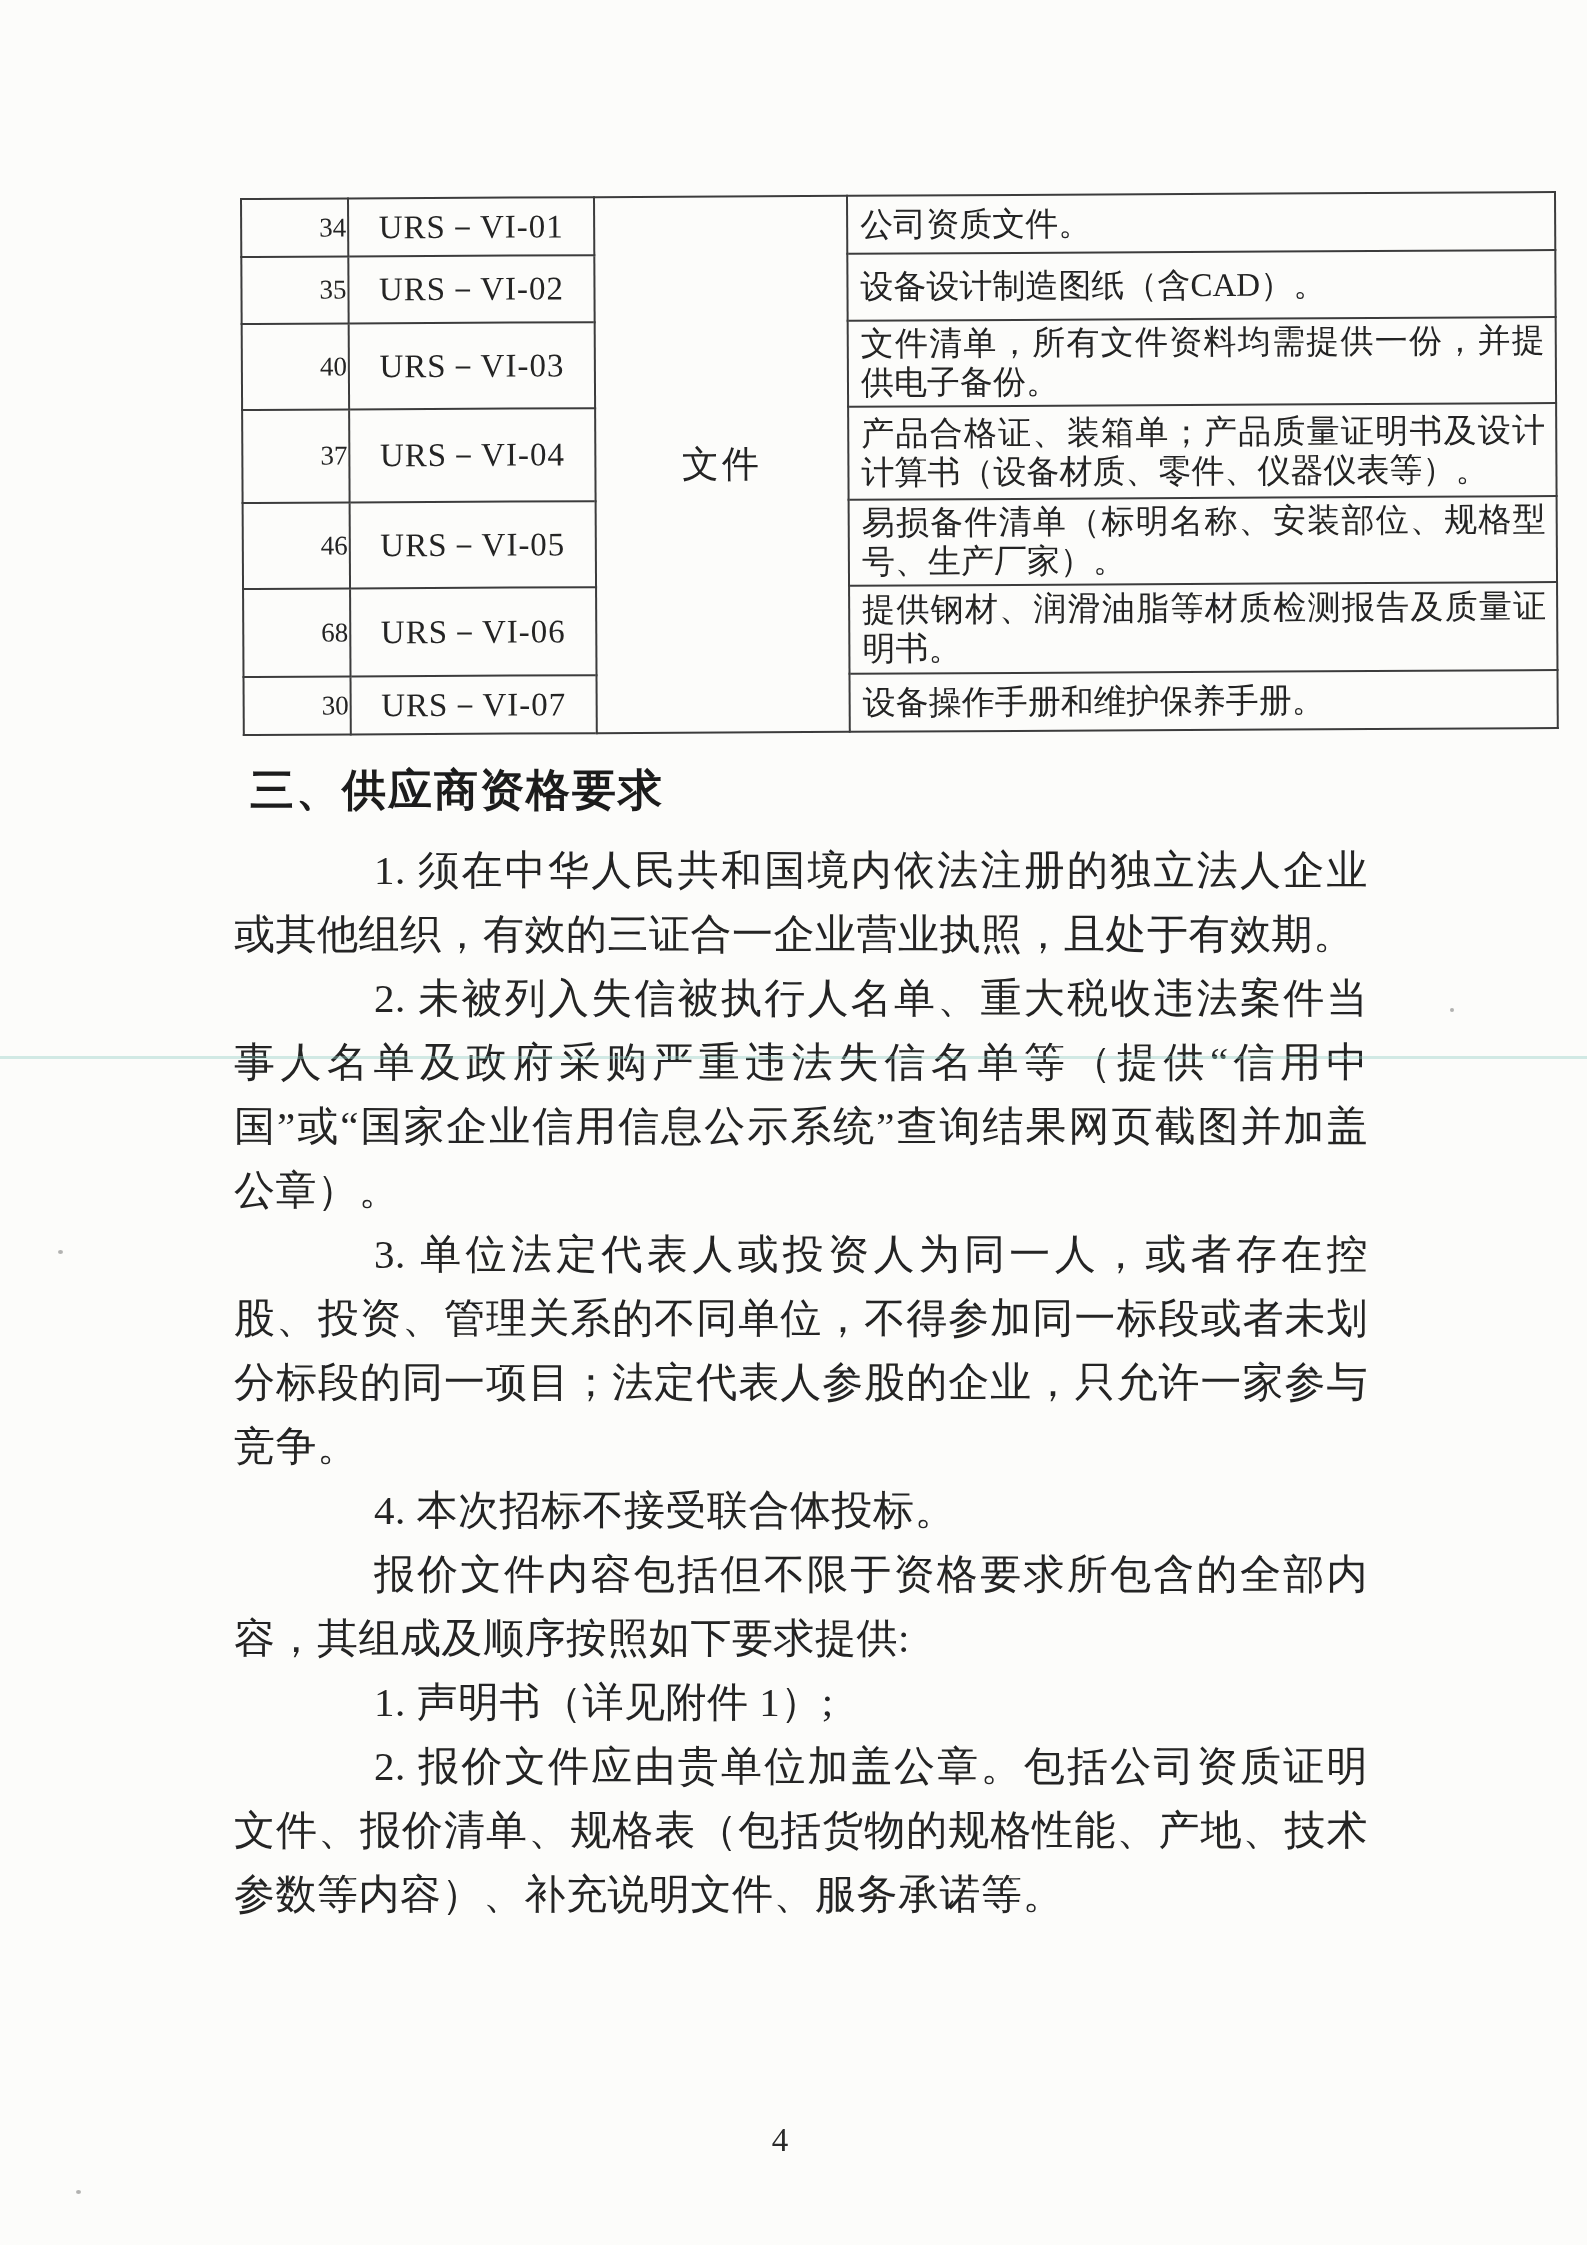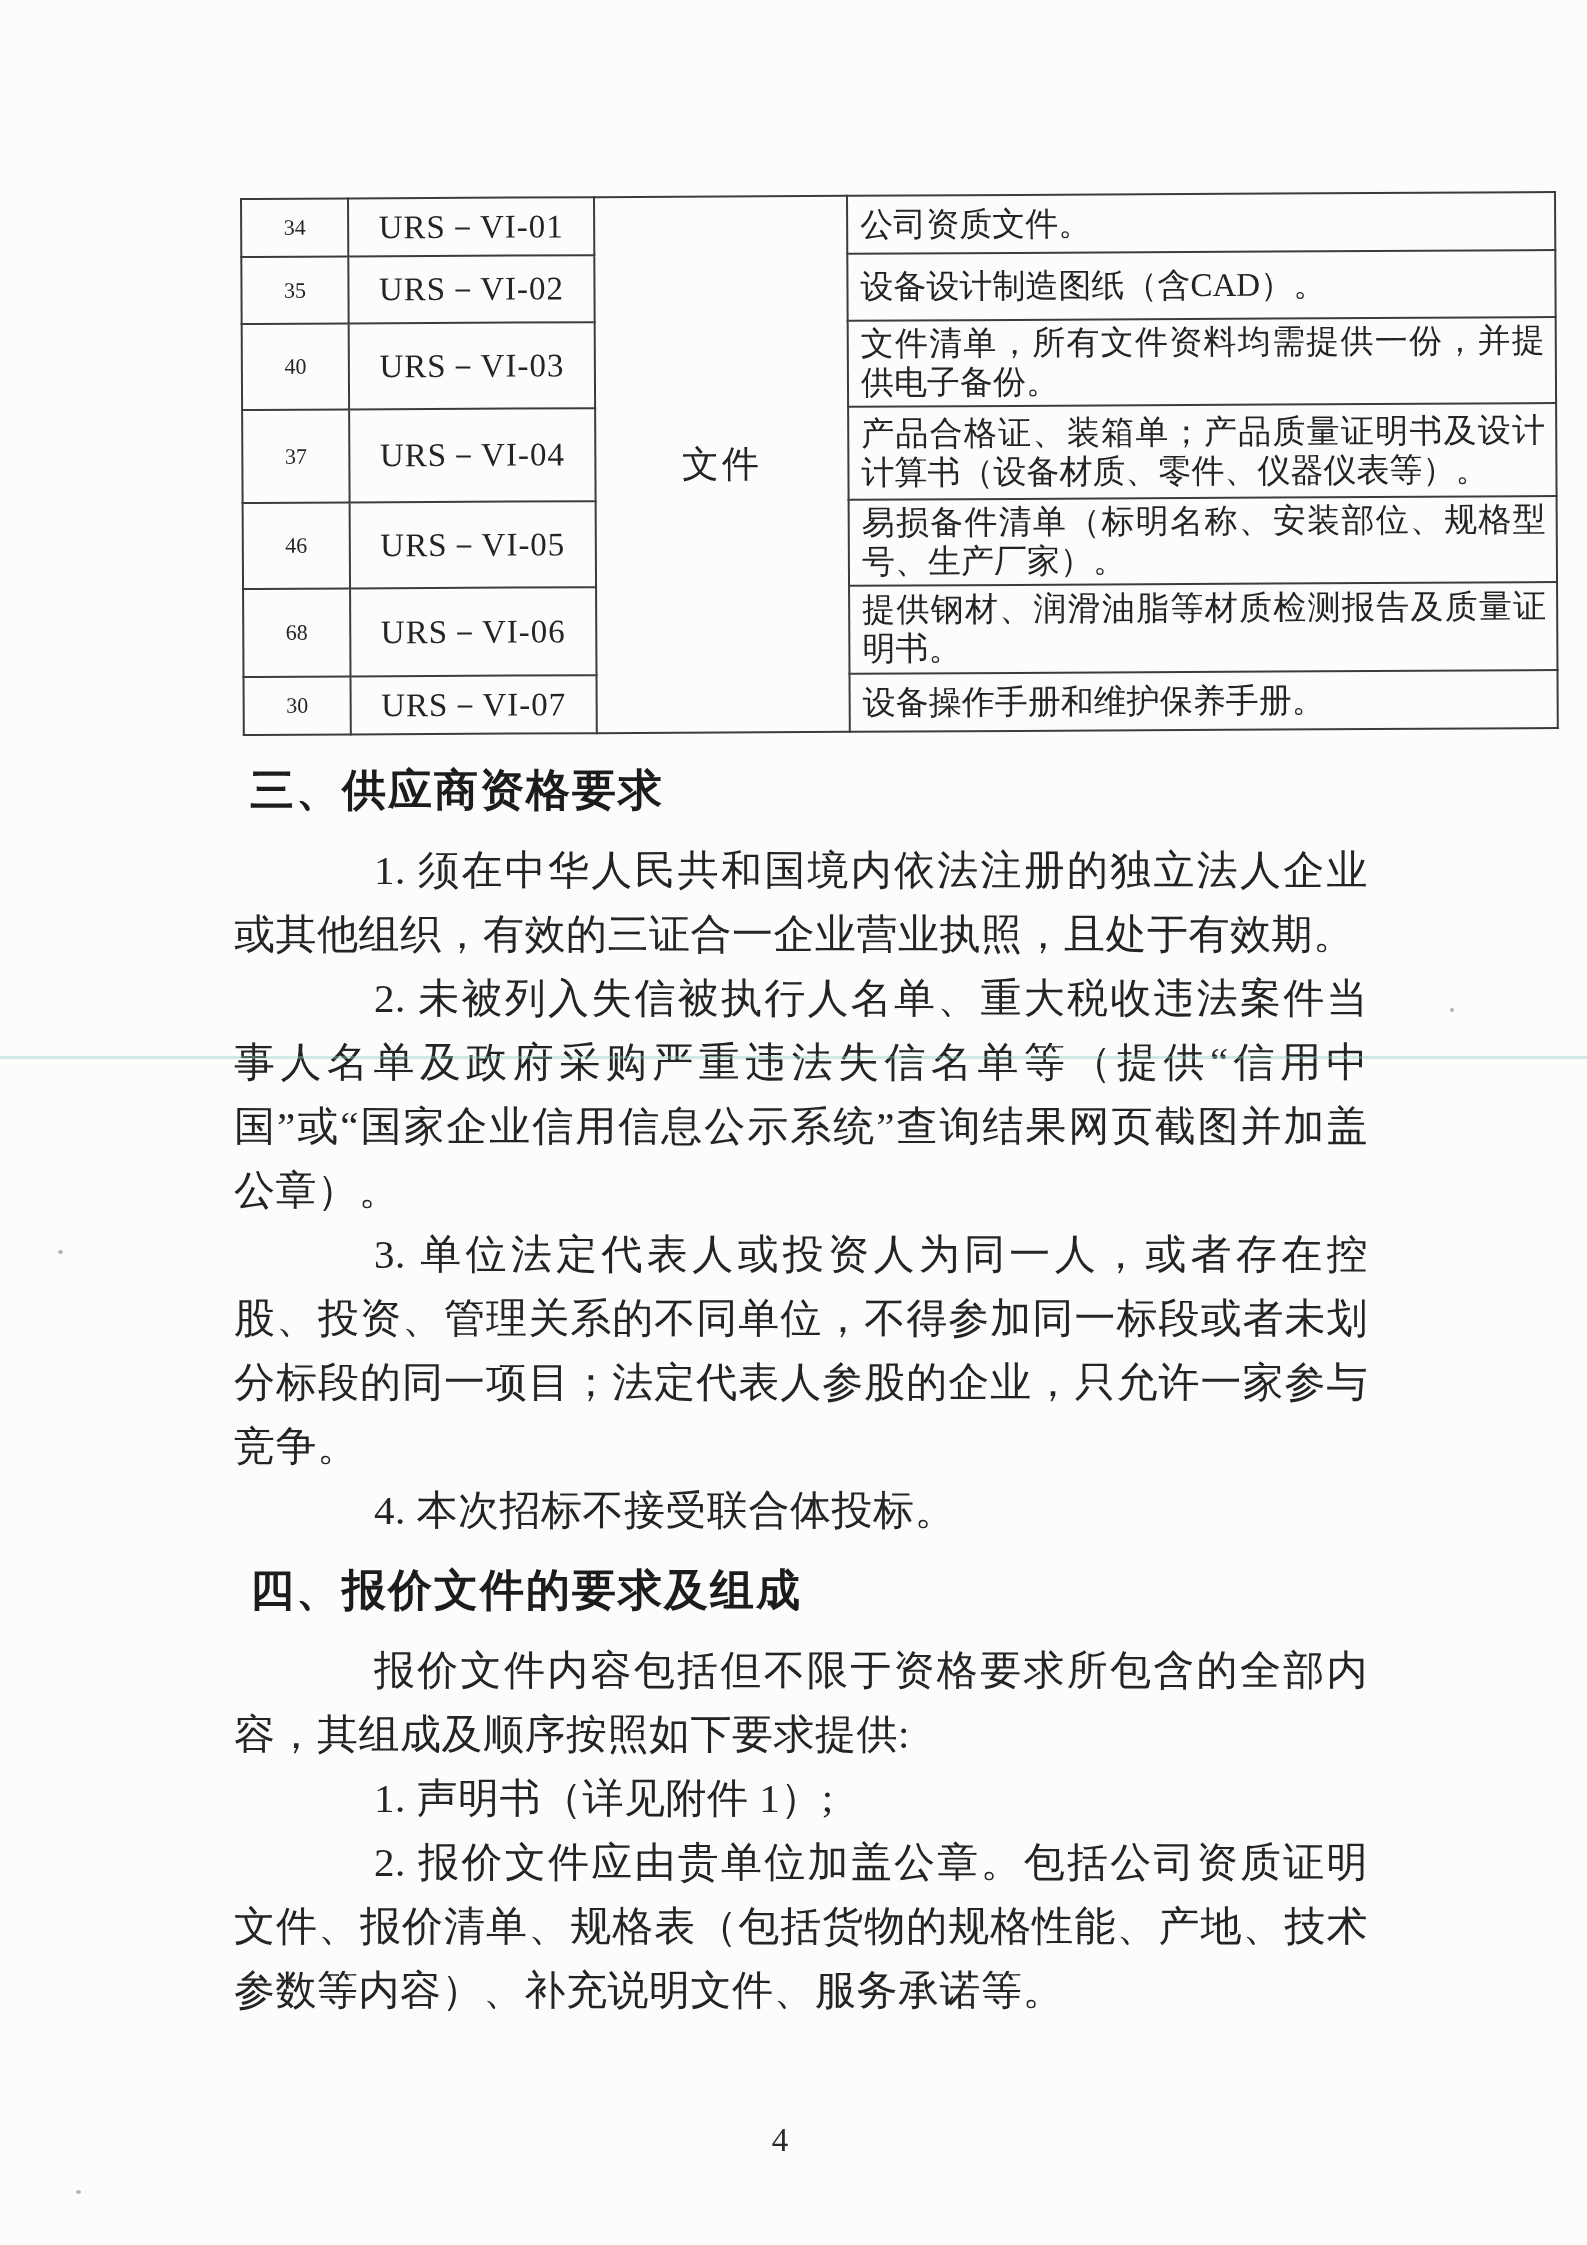--- a/index.html
+++ b/index.html
@@ -27,21 +27,21 @@
     vertical-align:middle;
     overflow:hidden;
   }
   .doc-table tr:nth-child(1) { height:58px; }
   .doc-table tr:nth-child(2) { height:67px; }
   .doc-table tr:nth-child(3) { height:82px; }
   .doc-table tr:nth-child(4) { height:93px; }
   .doc-table tr:nth-child(5) { height:86px; }
   .doc-table tr:nth-child(6) { height:88px; }
   .doc-table tr:nth-child(7) { height:58px; }
-  .cell-no   { width:103px; text-align:center; font-size:22px; }
+  .cell-no   { width:103px; text-align:right; font-size:27px; }
   .cell-code { width:242px; text-align:center; font-size:33px; letter-spacing:1px; white-space:nowrap; }
   .cell-cat  { width:249px; text-align:center; font-size:37px; letter-spacing:3px; }
   .cell-desc { width:684px; font-size:33px; line-height:39px; padding:3px 10px 3px 12px; text-align:justify; }
 
   
   .text-flow {
     position:absolute; left:234px; top:742px; width:1134px;
     font-size:41px; line-height:64px;
     text-align:justify;
     letter-spacing:0.5px;
@@ -118,21 +118,20 @@
     </tr>
   </tbody>
     </table>
 
   <div class="text-flow">
     <h2>三、供应商资格要求</h2>
     <p>1. 须在中华人民共和国境内依法注册的独立法人企业或其他组织，有效的三证合一企业营业执照，且处于有效期。</p>
     <p>2. 未被列入失信被执行人名单、重大税收违法案件当事人名单及政府采购严重违法失信名单等（提供“信用中国”或“国家企业信用信息公示系统”查询结果网页截图并加盖公章）。</p>
     <p>3. 单位法定代表人或投资人为同一人，或者存在控股、投资、管理关系的不同单位，不得参加同一标段或者未划分标段的同一项目；法定代表人参股的企业，只允许一家参与竞争。</p>
     <p>4. 本次招标不接受联合体投标。</p>
-    <h2>四、报价文件的要求及组成</h2>
     <p>报价文件内容包括但不限于资格要求所包含的全部内容，其组成及顺序按照如下要求提供:</p>
     <p>1. 声明书（详见附件 1）;</p>
     <p>2. 报价文件应由贵单位加盖公章。包括公司资质证明文件、报价清单、规格表（包括货物的规格性能、产地、技术参数等内容）、补充说明文件、服务承诺等。</p>
   </div>
 
   <div class="page-number">4</div>
 
   <div class="scan-line"></div>
   <div class="speck s1"></div>
   <div class="speck s2"></div>

